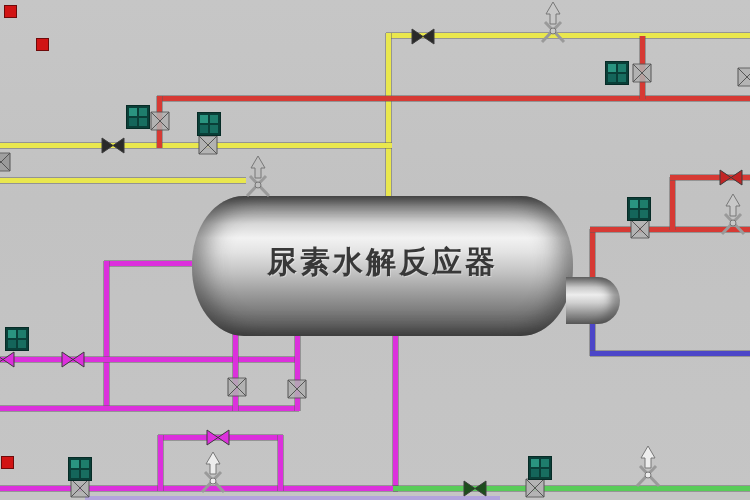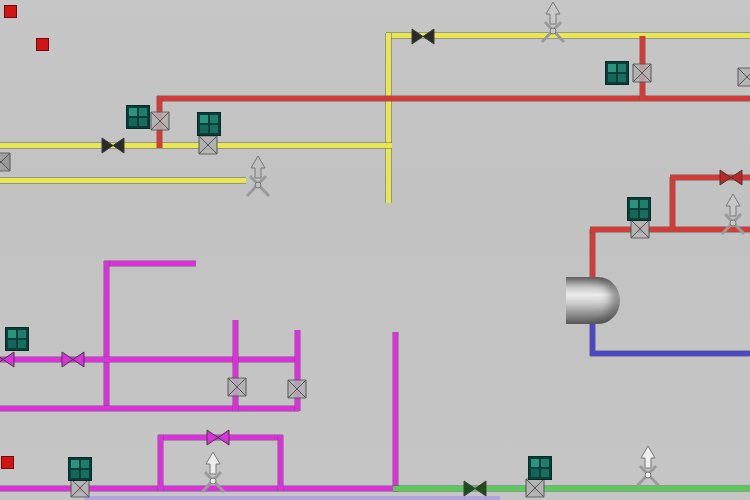--- a/index.html
+++ b/index.html
@@ -38,20 +38,23 @@
   .ibox .c3{background:#14655a;}
   .ibox .c4{background:#186e60;}
   .alarm{position:absolute;z-index:4;width:13px;height:13px;background:#d11414;border:1px solid #6e0a0a;box-sizing:border-box;}
   .relief{position:absolute;z-index:3;}
   .strip{position:absolute;z-index:1;}
 </style>
 </head>
 <body>
 
 <div id="screen">
+  <div class="vessel" id="vessel" style="left: 192px; top: 196px; width: 381px; height: 140px;">
+    <div class="vessel-label" style="top: 46px;">尿素水解反应器</div>
+  </div>
   <div class="nozzle" id="nozzle" style="left: 566px; top: 277px; width: 54px; height: 47px;"></div>
 <div class="pipe h" style="left:386px;top:33px;width:364px;height:5px;background:#e9e74e"></div>
     <div class="pipe v" style="left:386px;top:33px;width:5px;height:170px;background:#e9e74e"></div>
     <div class="pipe h" style="left:0px;top:143px;width:392px;height:5px;background:#e9e74e"></div>
     <div class="pipe h" style="left:0px;top:178px;width:246px;height:5px;background:#e9e74e"></div>
     <div class="pipe h" style="left:157px;top:96px;width:593px;height:5px;background:#d63a34"></div>
     <div class="pipe v" style="left:157px;top:96px;width:5px;height:52px;background:#d63a34"></div>
     <div class="pipe v" style="left:640px;top:36px;width:5px;height:63px;background:#d63a34"></div>
     <div class="pipe v" style="left:590px;top:229px;width:5px;height:52px;background:#d63a34"></div>
     <div class="pipe h" style="left:590px;top:227px;width:160px;height:5px;background:#d63a34"></div>

